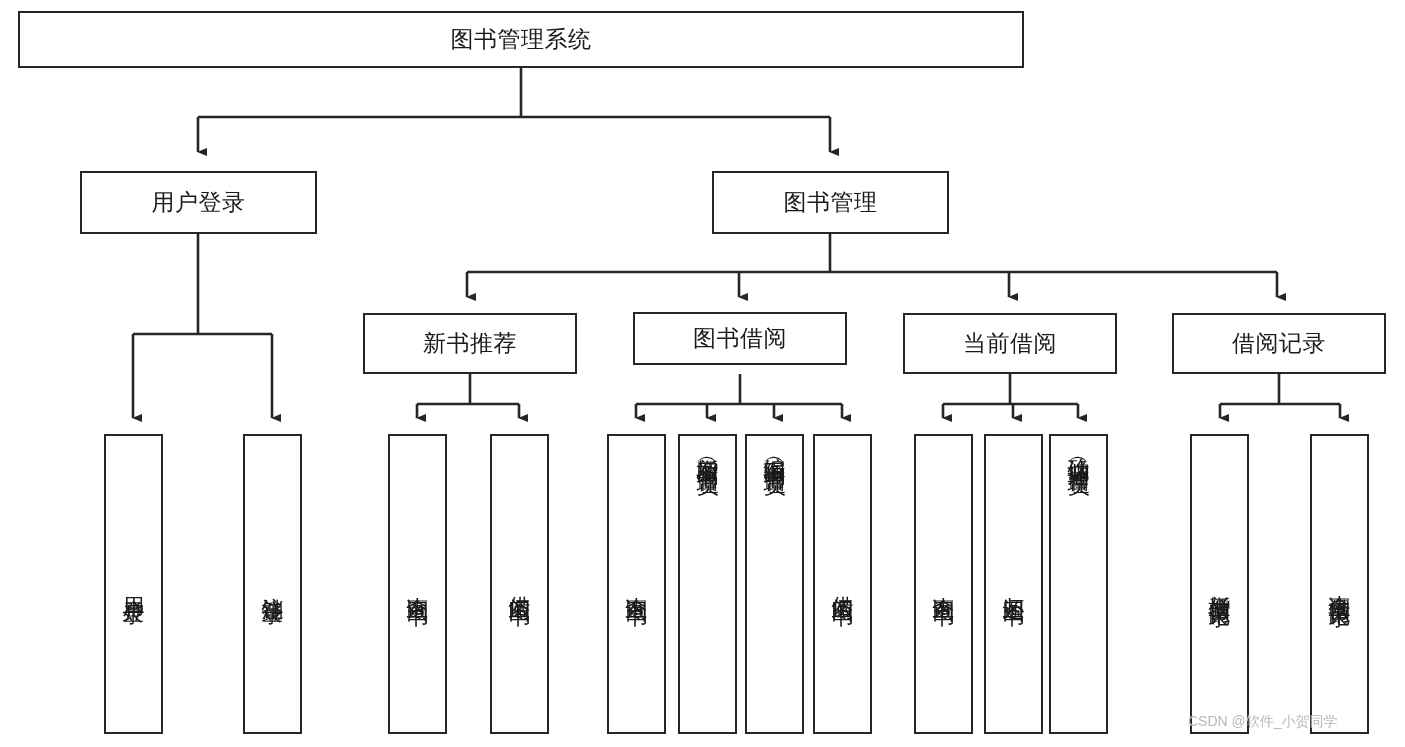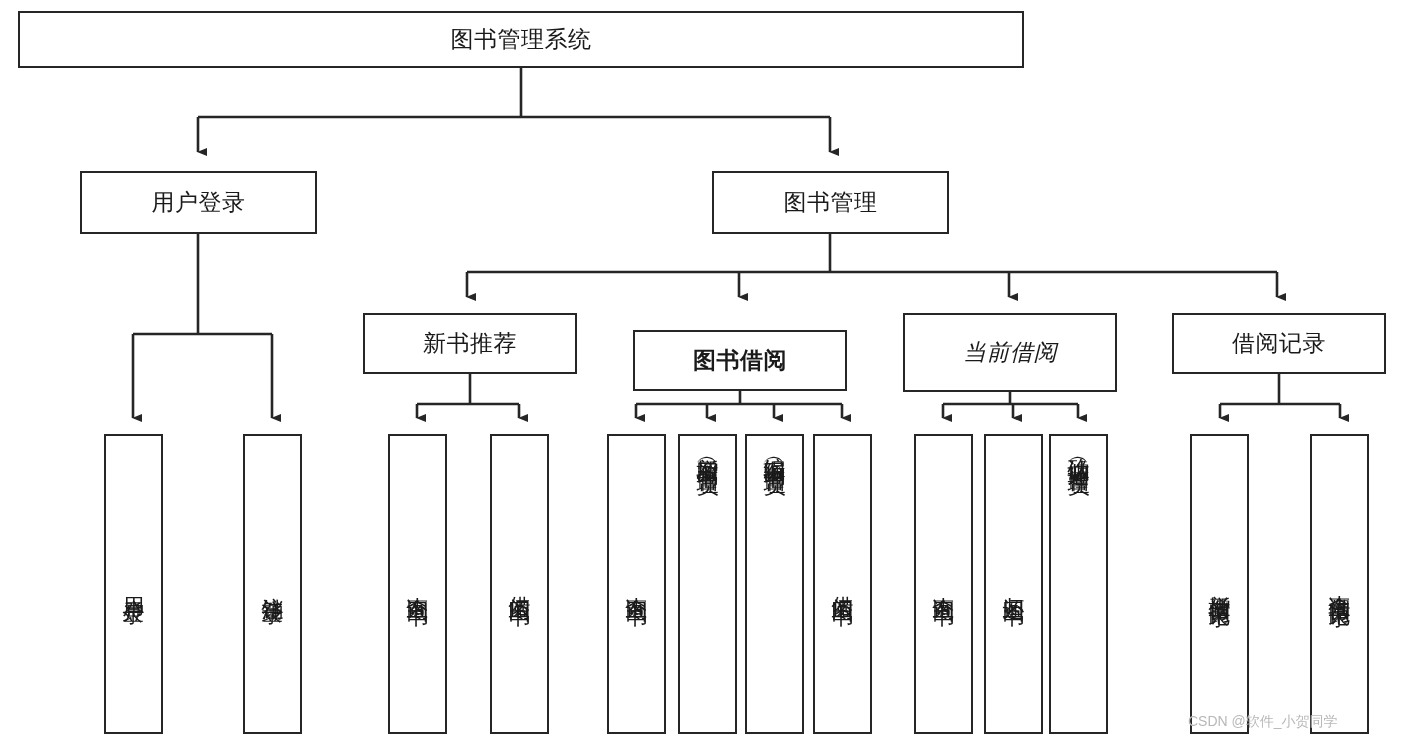--- a/index.html
+++ b/index.html
@@ -133,24 +133,24 @@
   <div class="node horiz" style="left:80px; top:171px; width:237px; height:63px;">
     <span class="label">用户登录</span>
   </div>
   <div class="node horiz" style="left:363px; top:313px; width:214px; height:61px;">
     <span class="label">新书推荐</span>
   </div>
 
   <div class="node horiz" style="left:712px; top:171px; width:237px; height:63px;">
     <span class="label">图书管理</span>
   </div>
-  <div class="node horiz" style="left:633px; top:330px; width:214px; height:61px;font-weight:bold;">
+  <div class="node horiz" style="left:633px; top:312px; width:214px; height:53px;">
     <span class="label">图书借阅</span>
   </div>
-  <div class="node horiz" style="left:903px; top:313px; width:214px; height:79px;font-style:italic;">
+  <div class="node horiz" style="left:903px; top:313px; width:214px; height:61px;">
     <span class="label">当前借阅</span>
   </div>
   <div class="node horiz" style="left:1172px; top:313px; width:214px; height:61px;">
     <span class="label">借阅记录</span>
   </div>
 
   <div class="node vert mid" style="left:104px; top:434px; width:59px; height:300px;">
     <span class="label">用户登录</span>
   </div>
   <div class="node vert mid" style="left:243px; top:434px; width:59px; height:300px;">

